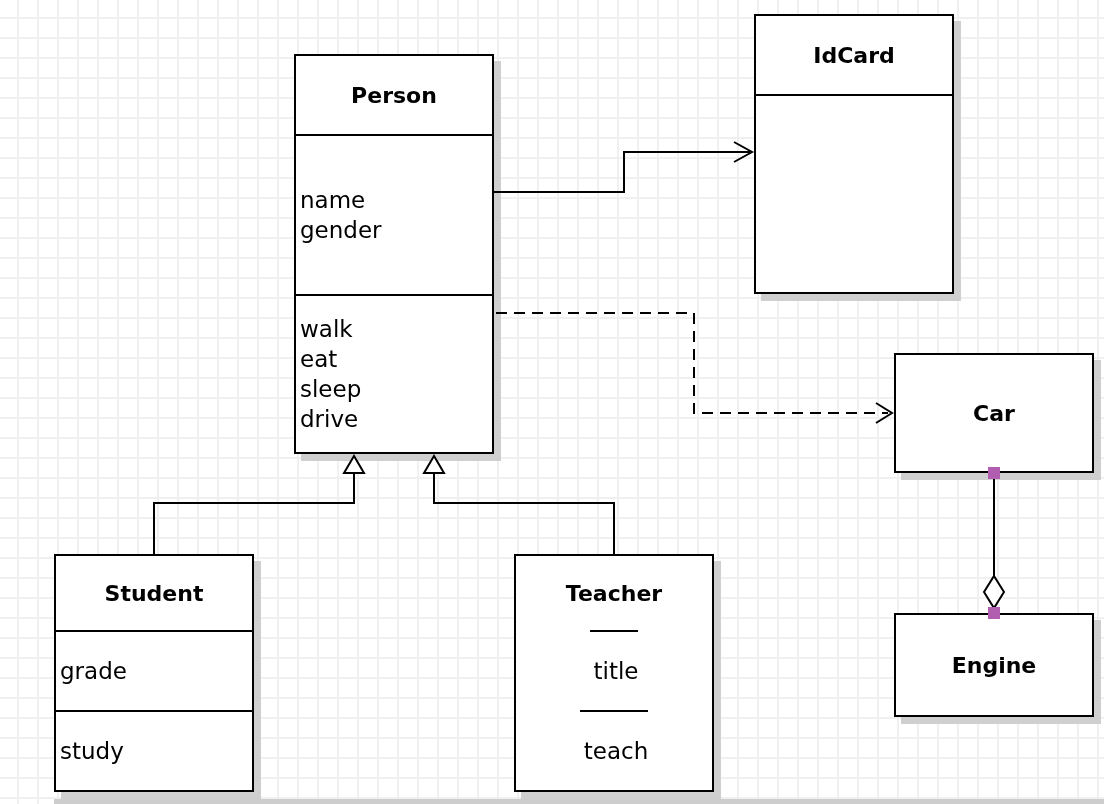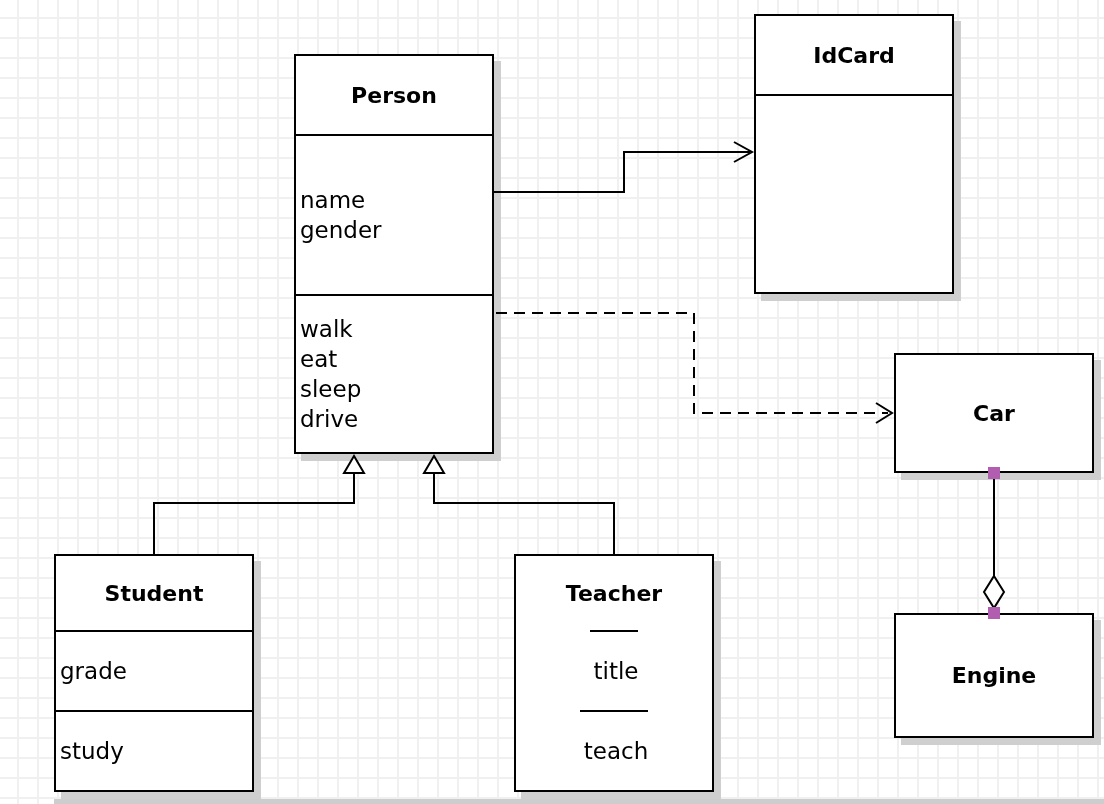--- a/index.html
+++ b/index.html
@@ -38,21 +38,21 @@
   .flex-fill{flex:1 1 auto;}
 
   
   #box-person {left:294px;top:54px;width:200px;height:400px;}
   #box-person .uml-title{height:78px;}
   #box-person .sec-attrs{height:158px;}
   #box-idcard {left:754px;top:14px;width:200px;height:280px;}
   #box-idcard .uml-title{height:78px;}
   #box-idcard .sec-attrs{height:158px;}
   #box-car    {left:894px;top:353px;width:200px;height:120px;}
-  #box-engine {left:894px;top:613px;width:200px;height:125px;}
+  #box-engine {left:894px;top:613px;width:200px;height:104px;}
   #box-car .uml-title,#box-engine .uml-title{height:100%;}
   #box-student{left:54px;top:554px;width:200px;height:238px;}
   #box-teacher{left:514px;top:554px;width:200px;height:238px;align-items:center;}
   #box-student .uml-title,#box-teacher .uml-title{height:74px;border-radius:6px;}
   #box-student .sec-attrs,#box-teacher .sec-attrs{height:78px;}
 
   #connector-layer{
     position:absolute;left:0;top:0;width:1104px;height:804px;
     z-index:5;pointer-events:none;
   }

